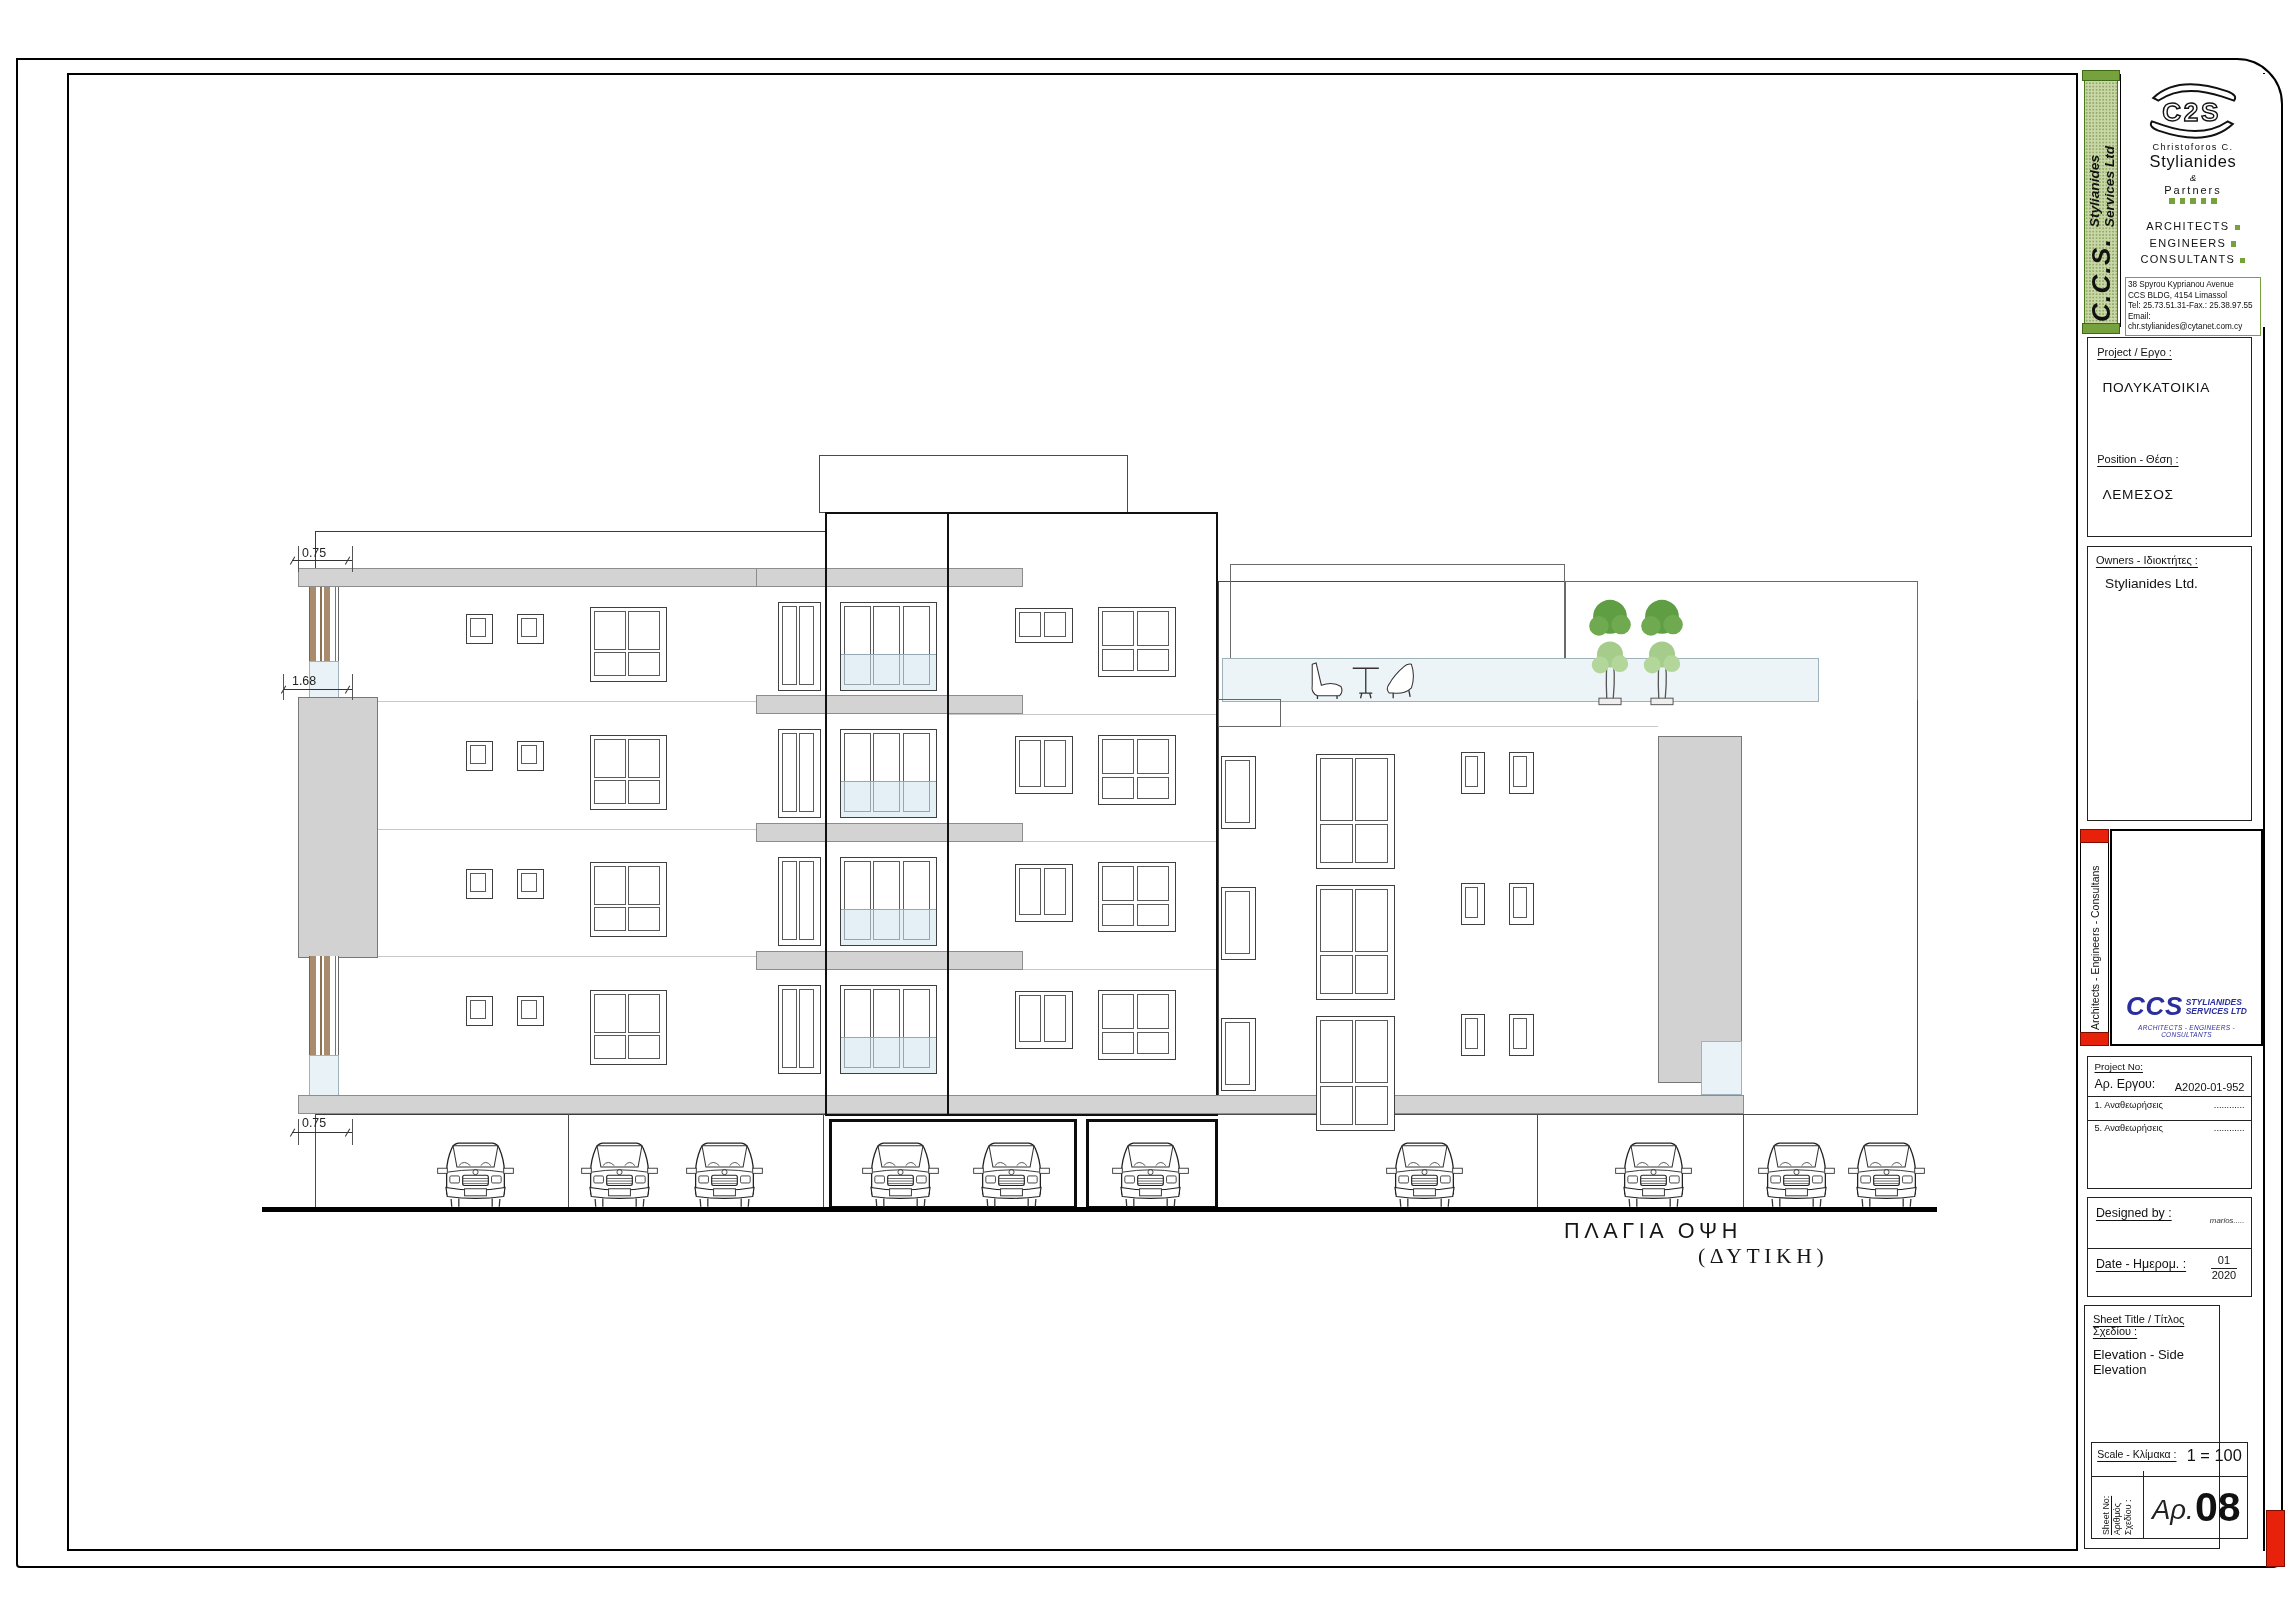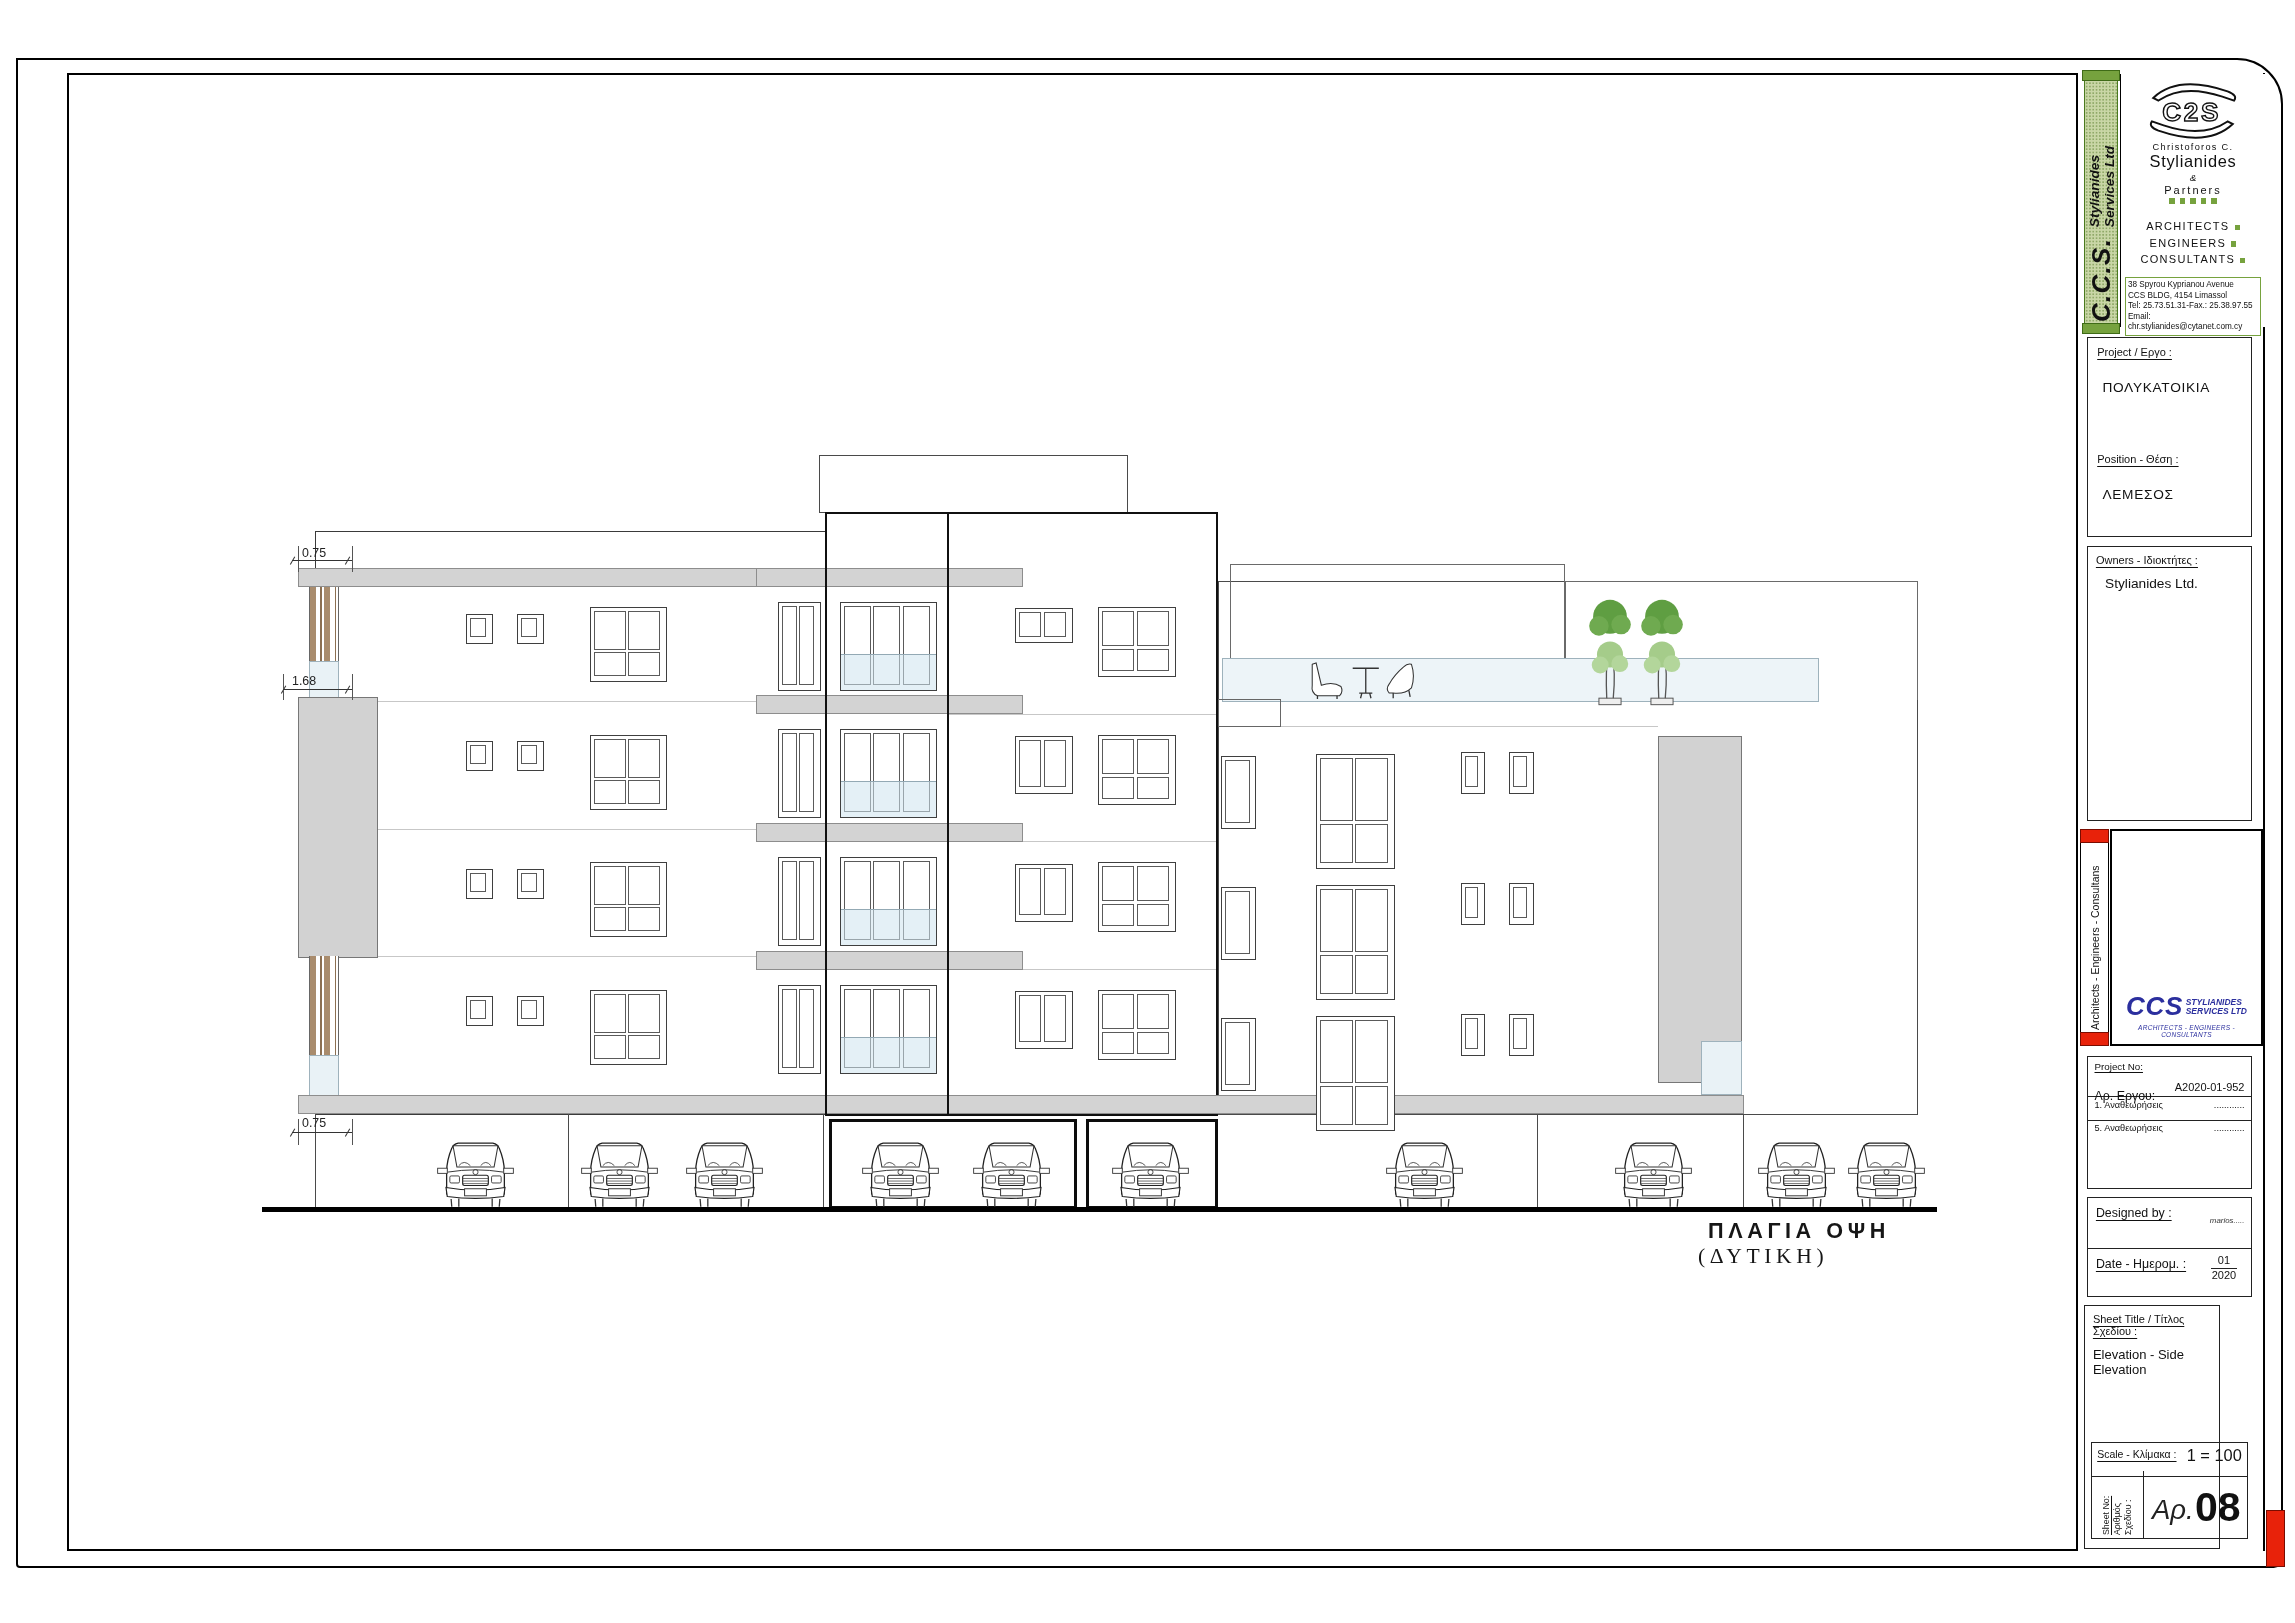--- a/index.html
+++ b/index.html
@@ -37,21 +37,21 @@
   .red{background:#e8220a;border:0.7px solid #7a0c00;}
   .strip-text{left:2084px;top:1030px;width:183px;height:22px;transform:rotate(-90deg);transform-origin:0 0;font-size:10.5px;white-space:nowrap;padding-top:5.2px;}
   .firm-box{left:2110px;top:829px;width:153px;height:217px;border:2px solid #000;background:#fff;}
   .ccs-logo{position:absolute;left:0;bottom:6.5px;width:100%;text-align:center;color:#2b2f9e;}
   .ccs-logo .big{font-size:26px;font-style:italic;font-weight:bold;letter-spacing:0.7px;display:inline-block;vertical-align:middle;}
   .ccs-logo .two{display:inline-block;vertical-align:middle;text-align:left;font-size:8.5px;font-style:italic;font-weight:bold;line-height:9.2px;margin-left:2.6px;}
   .ccs-logo .sub{font-size:6.5px;font-style:italic;margin-top:1.3px;letter-spacing:0.3px;}
   .pno-box{left:2087px;top:1056px;width:165px;height:133px;}
   .pno-row1{border-bottom:1.3px solid #222;padding:3.9px 6.5px 2.6px 6.5px;position:relative;height:33px;}
   .pno-l1{font-size:9.8px;text-decoration:underline;text-underline-offset:2px;}
-  .pno-l2{font-size:12.4px;margin-top:17px;}
+  .pno-l2{font-size:12.4px;margin-top:5px;}
   .pno-val{position:absolute;right:6.5px;bottom:3.9px;font-size:11px;}
   .rev-row{border-bottom:1px solid #222;font-size:9.2px;padding:2.6px 6.5px;display:flex;justify-content:space-between;height:17px;}
   .rev-row.last{border-bottom:none;}
   .des-box{left:2087px;top:1197px;width:165px;height:100px;}
   .des-row{height:42px;border-bottom:1px solid #222;position:relative;padding:7.9px 7.9px 0 7.9px;}
   .des-row2{position:relative;padding:7.9px 7.9px 0 7.9px;height:46px;}
   .des-label{font-size:12.4px;text-decoration:underline;text-underline-offset:3.3px;}
   .marios{position:absolute;right:6.5px;top:18.3px;font-size:7.9px;font-style:italic;color:#333;}
   .frac{position:absolute;right:14.4px;top:5.2px;text-align:center;font-size:11px;line-height:13px;}
   .frac .num{padding:0 6.5px 0.7px 6.5px;border-bottom:1px solid #222;}
@@ -502,21 +502,21 @@
     <div class="abs ext" style="left: 352px; top: 1119px; width: 0px; height: 26px;"></div>
   </div>
 
 <div class="abs dim-text" style="left:302px;top:546px;">0.75</div>
 <div class="abs dim-line" style="left:292px;top:560px;width:60px;"></div>
 <div class="abs dim-text" style="left:292px;top:674px;">1.68</div>
 <div class="abs dim-line" style="left:283px;top:689px;width:69px;"></div>
 <div class="abs dim-text" style="left:302px;top:1116px;">0.75</div>
 <div class="abs dim-line" style="left:292px;top:1132px;width:60px;"></div>
 
-<div class="abs view-title" style="left:1708px;top:1218px;font-weight:bold;">ΠΛΑΓΙΑ  ΟΨΗ</div>
+<div class="abs view-title" style="left:1564px;top:1218px;">ΠΛΑΓΙΑ  ΟΨΗ</div>
 <div class="abs view-title" style="left:1698px;top:1244px;font-family:Liberation Serif, serif;">(ΔΥΤΙΚΗ)</div>
 
 <div class="abs green-band"></div>
 <div class="abs green-cap" style="top:70px;"></div>
 <div class="abs green-cap" style="top:323px;"></div>
 <div class="abs band-rot">
   <span class="band-ccs">C.C.S.</span>
   <span class="band-lines">
     <span>Stylianides</span><br>
     <span>Services Ltd</span>

